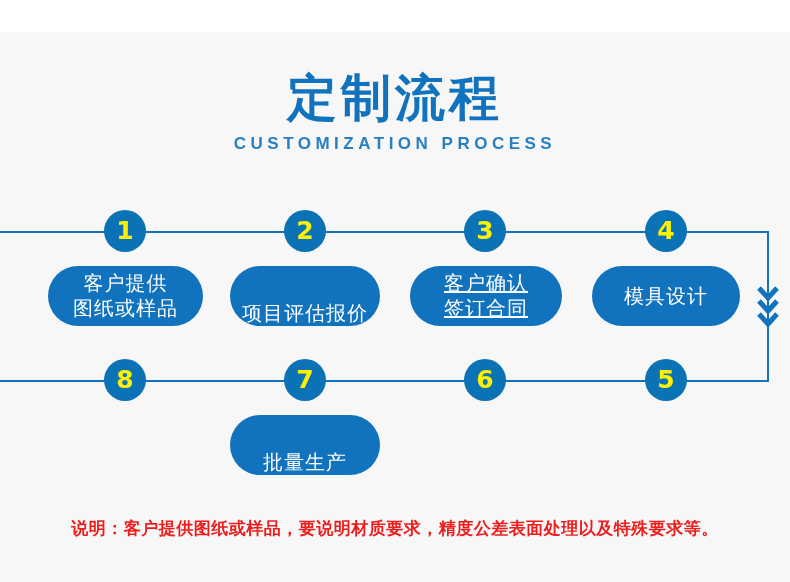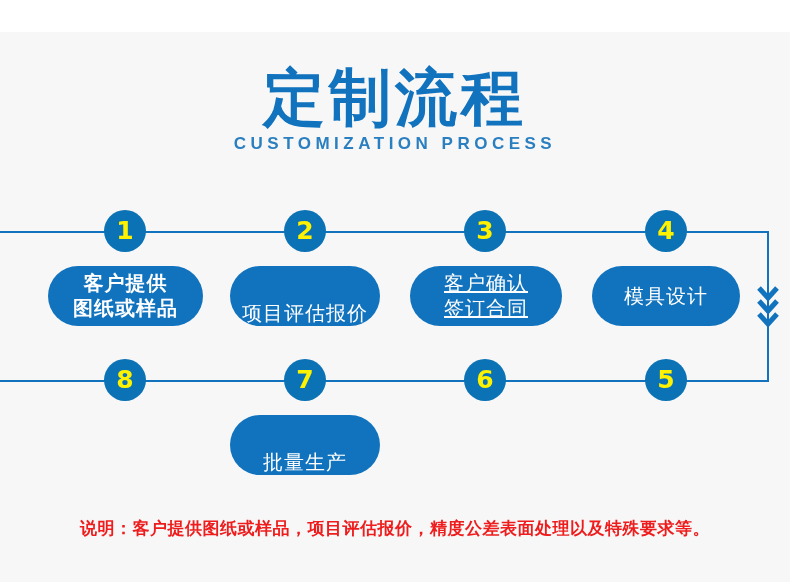--- a/index.html
+++ b/index.html
@@ -33,21 +33,21 @@
 
   
   .header {
     position: absolute;
     left: 0;
     top: 62px;
     width: 790px;
     text-align: center;
   }
   .title {
-    font-size: 62px;
+    font-size: 50px;
     line-height: 72px;
     font-weight: 700;
     color: #1172bd;
     letter-spacing: 4px;
     font-family: "Liberation Sans", "DejaVu Sans", sans-serif;
   }
   .subtitle {
     margin-top: 0;
     font-size: 17px;
     line-height: 20px;
@@ -121,21 +121,21 @@
     line-height: 26px;
     letter-spacing: 1px;
     z-index: 2;
     box-sizing: border-box;
     padding: 0 8px;
   }
   .pill.two-line { line-height: 25px; }
   .pill span { display: block; white-space: pre-line; }
 
   
-  .col-1 { left: 48px;  width: 155px; font-weight: bold; }
+  .col-1 { left: 48px;  width: 155px; }
   .col-2 { left: 230px; width: 150px; align-items: flex-end; }
   .col-3 { left: 410px; width: 152px; text-decoration: underline; }
   .col-4 { left: 592px; width: 148px; }
 
   .row-top    { top: 266px; }
   .row-bottom { top: 415px; }
 
   .badge.b-top    { top: 210px; }
   .badge.b-bottom { top: 359px; }
 
@@ -209,15 +209,15 @@
     <div class="badge b-bottom bc-2">7</div>
     <div class="badge b-bottom bc-3">6</div>
     <div class="badge b-bottom bc-4">5</div>
 
     <div class="pill col-2 row-bottom">
       <span>批量生产</span>
     </div>
 
   </div>
 
-  <div class="note">说明：客户提供图纸或样品，项目评估报价，精度公差表面处理以及特殊要求等。</div>
+  <div class="note">说明：客户提供图纸或样品，要说明材质要求，精度公差表面处理以及特殊要求等。</div>
 
 </div>
 
 </body></html>

